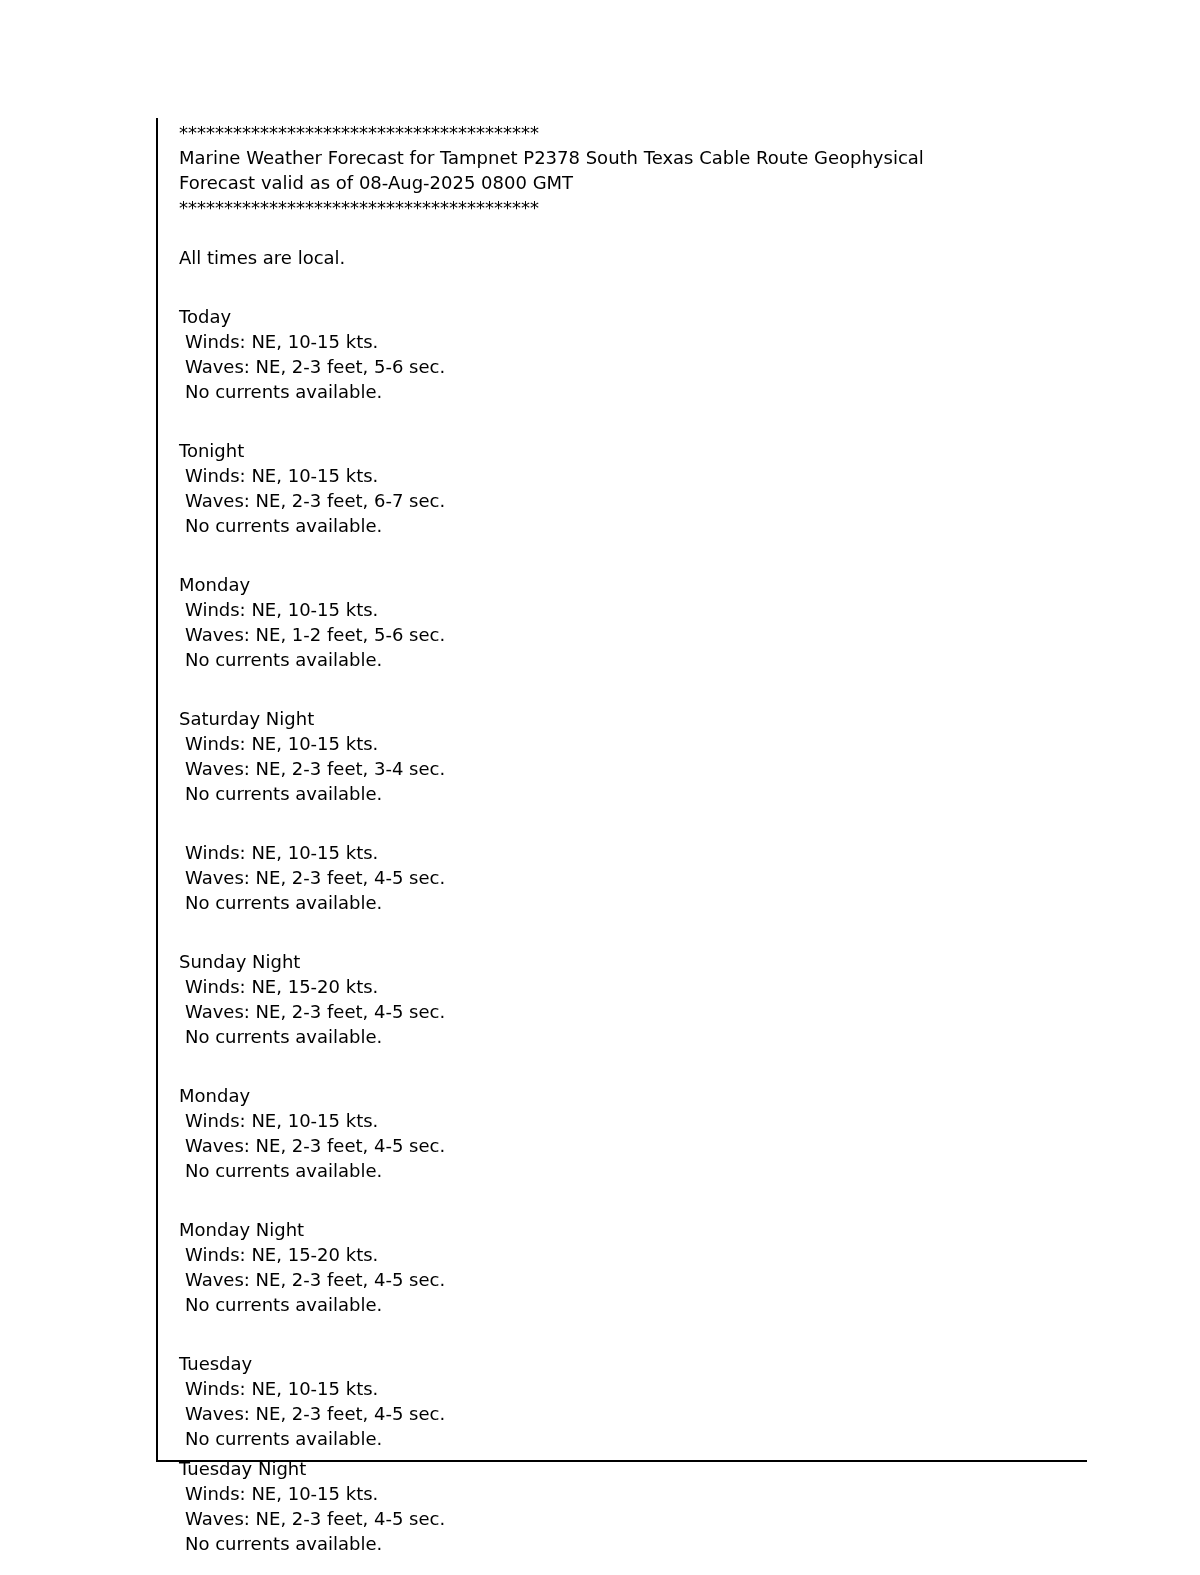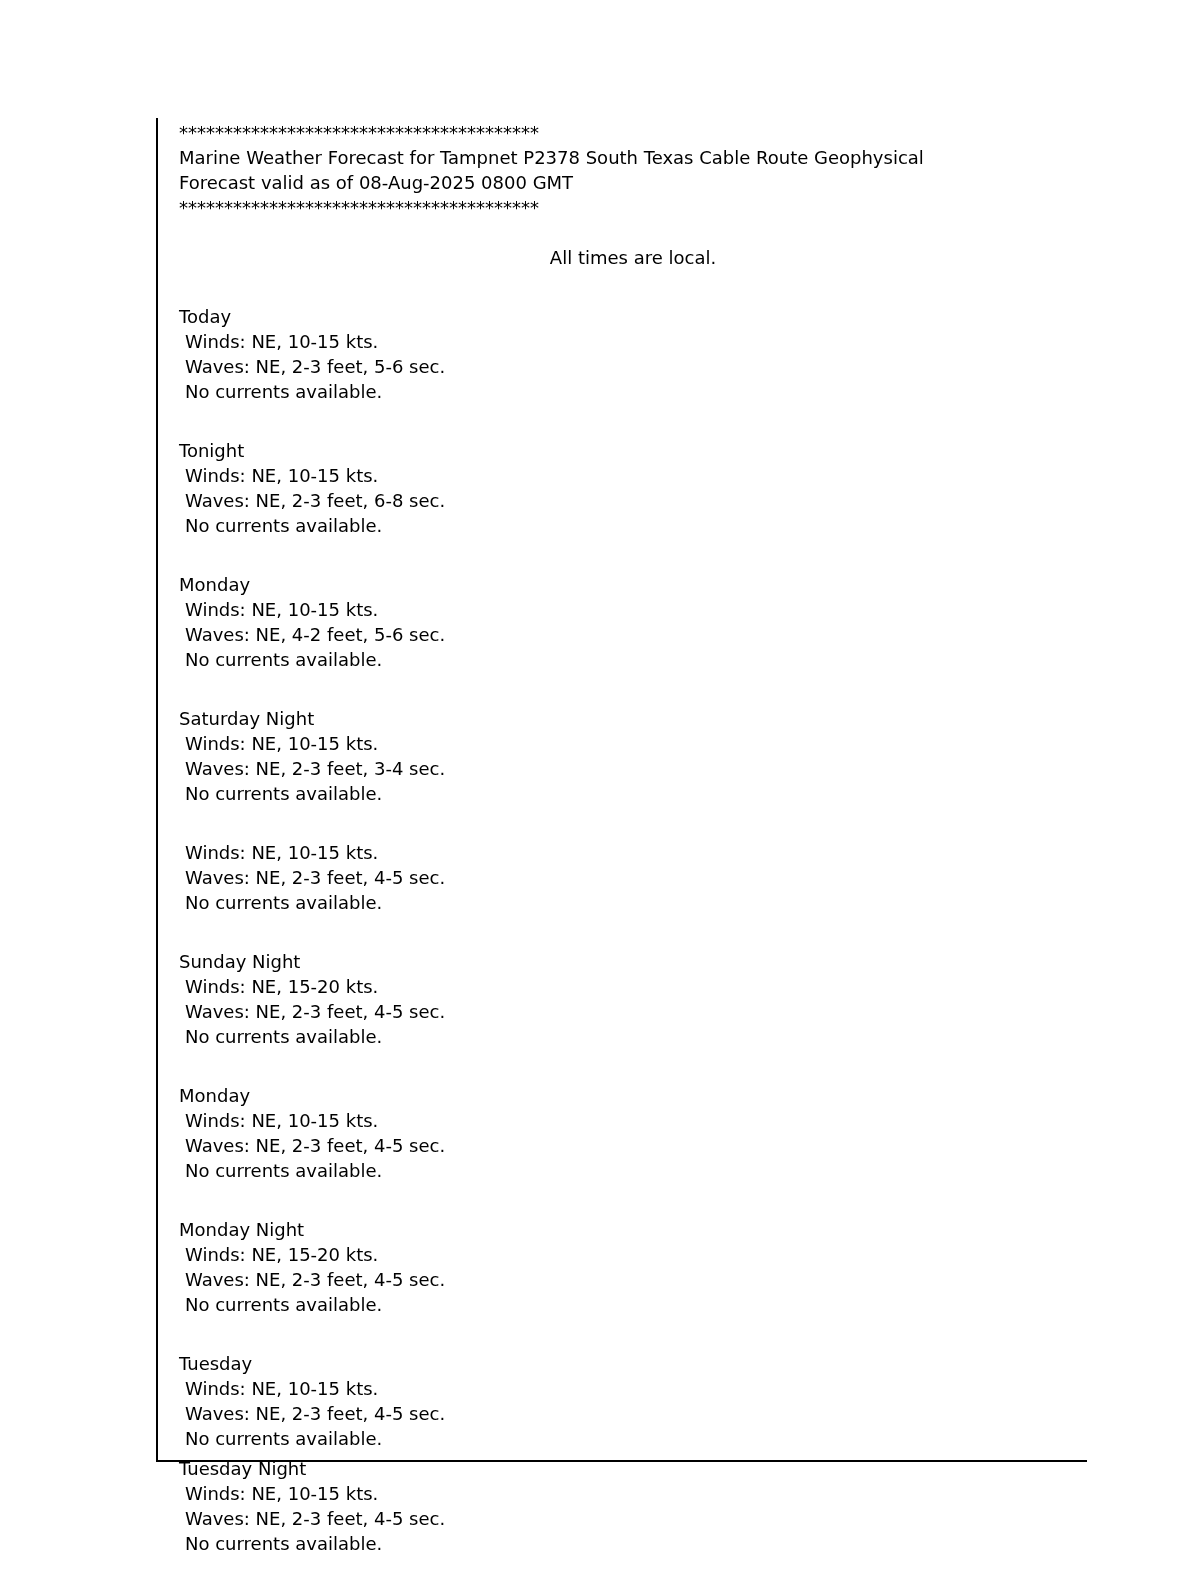--- a/index.html
+++ b/index.html
@@ -27,21 +27,20 @@
     border-left: 2px solid #000000;
     border-bottom: 2px solid #000000;
     padding: 2px 0 9px 21px;
   }
   .line {
     min-height: 25px;
     white-space: pre;
   }
   .spaced {
     margin-top: 25px;
-    text-align: center;
   }
   .period {
     margin-top: 34px;
   }
   .detail {
     padding-left: 6px;
   }
   .after-box {
     position: absolute;
     left: 179px;
@@ -65,28 +64,28 @@
     <section class="period">
       <div class="line">Today</div>
       <div class="line detail">Winds: NE, 10-15 kts.</div>
       <div class="line detail">Waves: NE, 2-3 feet, 5-6 sec.</div>
       <div class="line detail">No currents available.</div>
     </section>
 
     <section class="period">
       <div class="line">Tonight</div>
       <div class="line detail">Winds: NE, 10-15 kts.</div>
-      <div class="line detail">Waves: NE, 2-3 feet, 6-8 sec.</div>
+      <div class="line detail">Waves: NE, 2-3 feet, 6-7 sec.</div>
       <div class="line detail">No currents available.</div>
     </section>
 
     <section class="period">
       <div class="line">Monday</div>
       <div class="line detail">Winds: NE, 10-15 kts.</div>
-      <div class="line detail">Waves: NE, 4-2 feet, 5-6 sec.</div>
+      <div class="line detail">Waves: NE, 1-2 feet, 5-6 sec.</div>
       <div class="line detail">No currents available.</div>
     </section>
 
     <section class="period">
       <div class="line">Saturday Night</div>
       <div class="line detail">Winds: NE, 10-15 kts.</div>
       <div class="line detail">Waves: NE, 2-3 feet, 3-4 sec.</div>
       <div class="line detail">No currents available.</div>
     </section>
 

